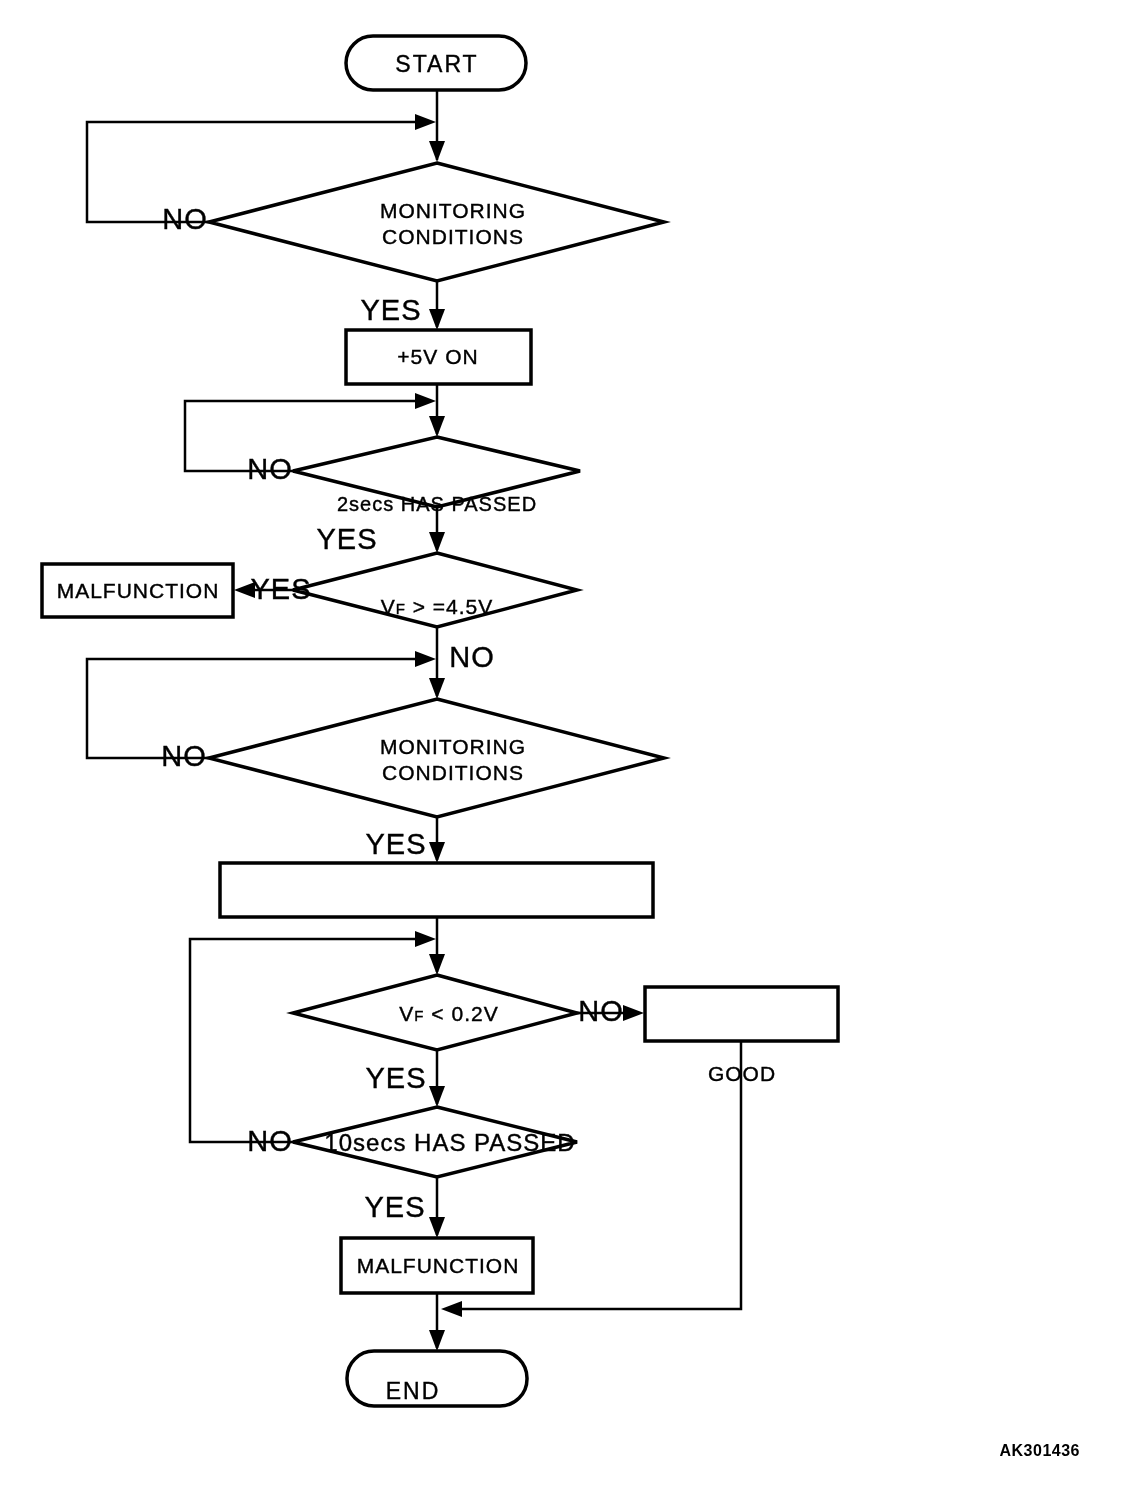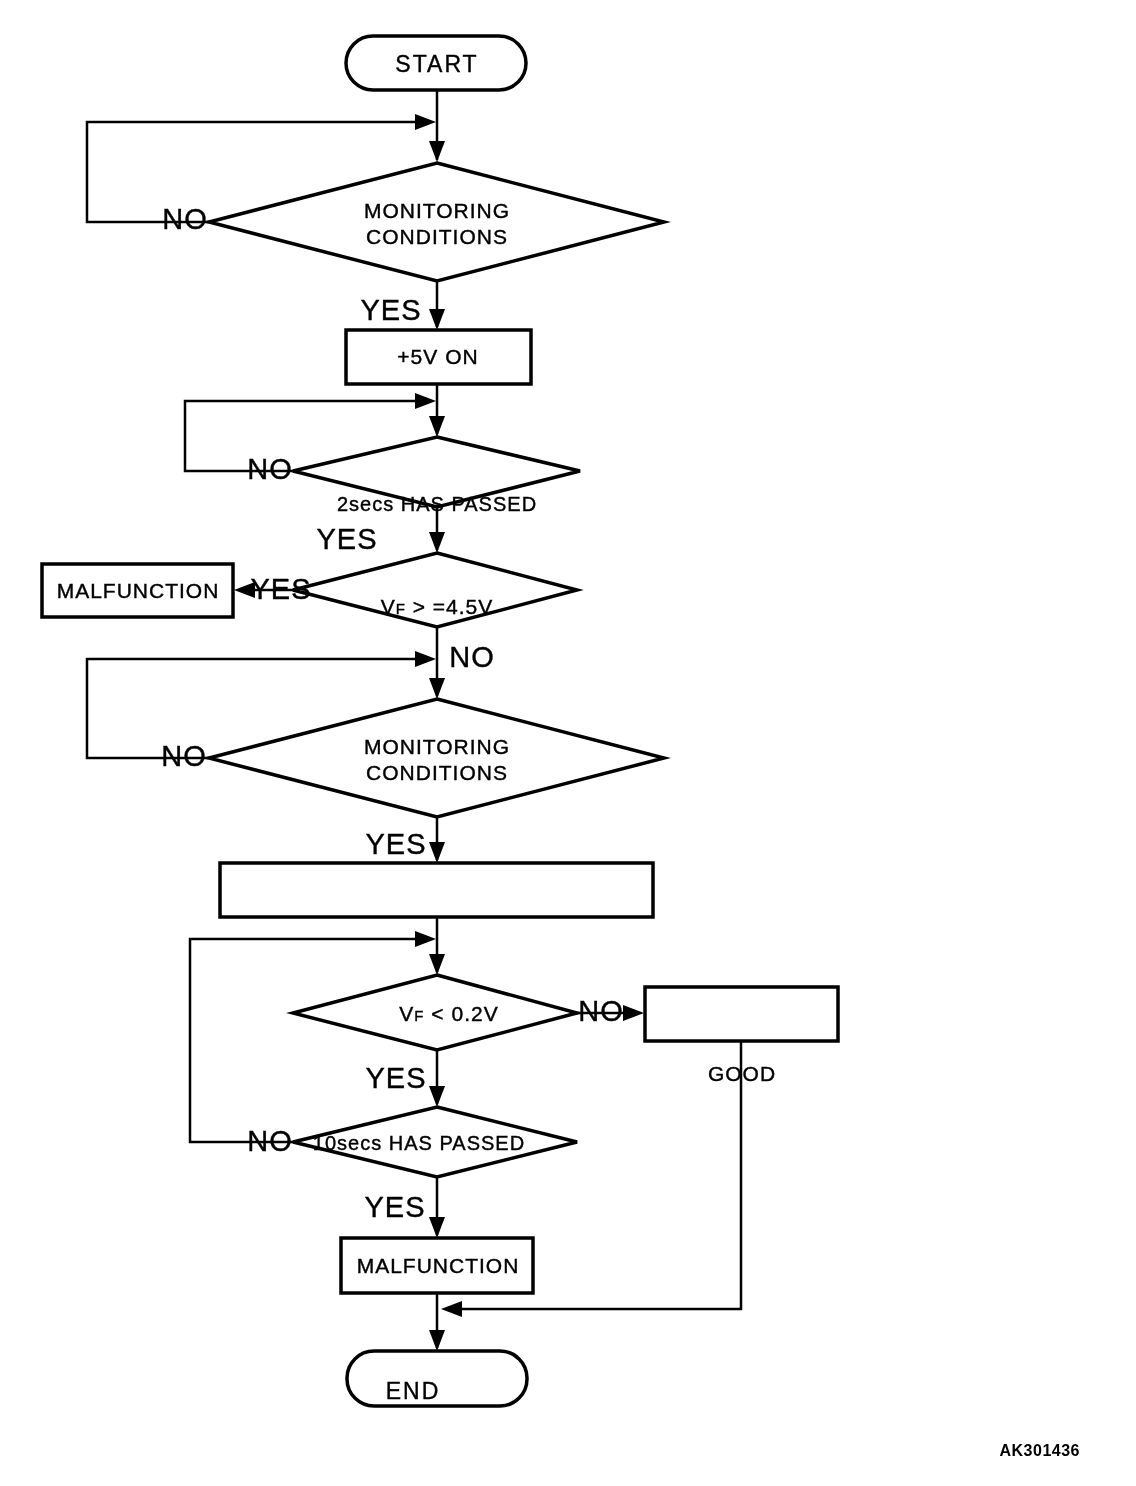--- a/index.html
+++ b/index.html
@@ -20,21 +20,21 @@
   .lbl {
     position: absolute;
     transform: translate(-50%, -50%);
     white-space: nowrap;
     font-size: 21px;
     letter-spacing: 1px;
     -webkit-text-stroke: 0.4px #000;
     text-align: center;
   }
   .edge-lbl { font-size: 29px; margin-top: 15px; }
-  .two-line { line-height: 26px; }
+  .two-line { line-height: 26px; margin-left: 16px; }
   .start-lbl { font-size: 23px; letter-spacing: 2px; }
   .subf { font-size: 15px; }
   .figure-id {
     position: absolute;
     right: 56px;
     top: 1442px;
     font-size: 16px;
     font-weight: bold;
     letter-spacing: 0.5px;
   }
@@ -176,21 +176,21 @@
   <div class="lbl two-line" style="left:437px; top:760px;">
     <div>MONITORING</div>
     <div>CONDITIONS</div>
   </div>
 
 
   <div class="lbl" style="left:449px; top:1014px;"><span>V</span><span class="subf">F</span><span> &lt; 0.2V</span></div>
 
   <div class="lbl" style="left:742px; top:1074px;text-align:center;">GOOD</div>
 
-  <div class="lbl" style="left:419px; top:1143px; font-size:20px;">10secs HAS PASSED</div>
+  <div class="lbl" style="left:450px; top:1143px; font-size:24px;">10secs HAS PASSED</div>
 
   <div class="lbl" style="left:438px; top:1266px;">MALFUNCTION</div>
 
   <div class="lbl start-lbl" style="left:413px; top:1379px;margin-top:12px;">END</div>
 
   <div class="lbl edge-lbl" style="left:185px; top:204px;">NO</div>
   <div class="lbl edge-lbl" style="left:391px; top:295px;">YES</div>
 
   <div class="lbl edge-lbl" style="left:270px; top:454px;">NO</div>
   <div class="lbl edge-lbl" style="left:347px; top:524px;">YES</div>

